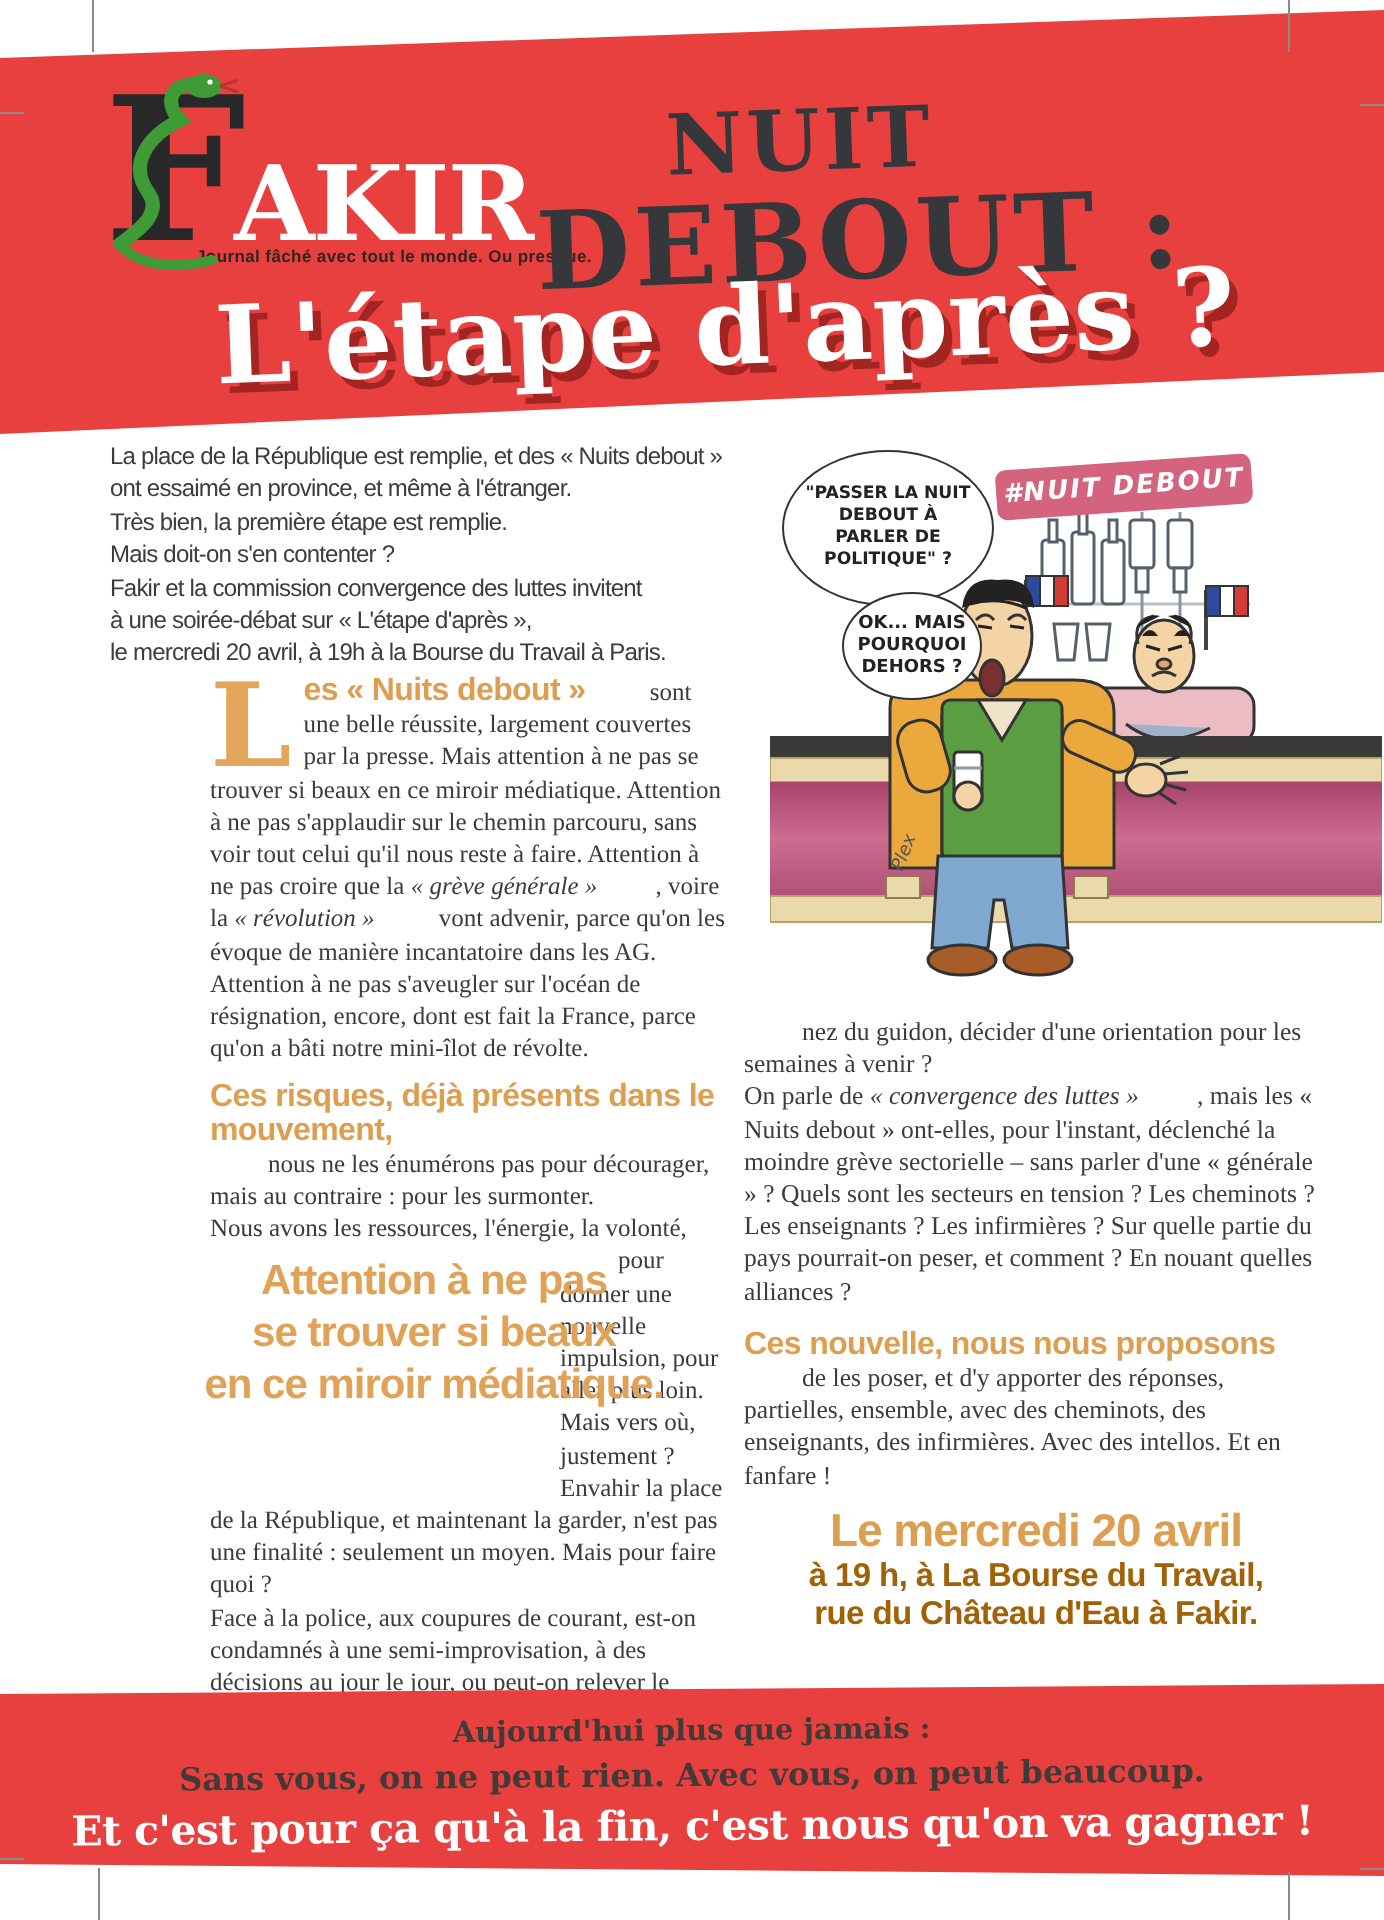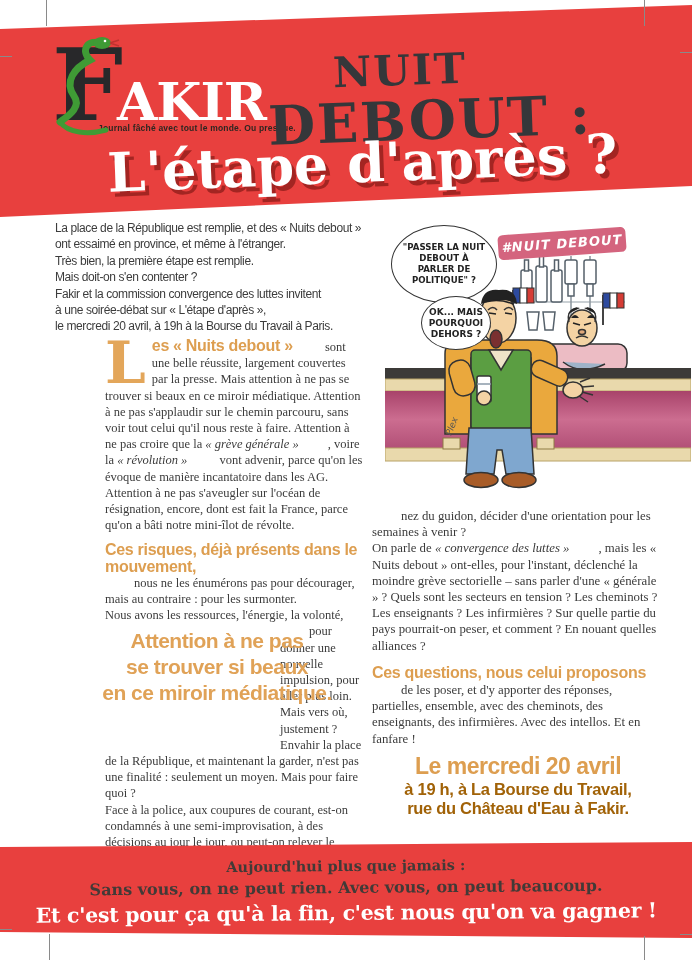--- a/index.html
+++ b/index.html
@@ -230,21 +230,21 @@
   <div id="pullquote" class="abs">Attention à ne pas
 se trouver si beaux
 en ce miroir médiatique.</div>
 
   <div id="right-column" class="abs">
     <div>
       <span class="body-text">nez du guidon, décider d'une orientation pour les semaines à venir ?
 On parle de </span><span class="it">« convergence des luttes »</span><span class="body-text">, mais les « Nuits debout » ont-elles, pour l'instant, déclenché la moindre grève sectorielle – sans parler d'une « générale » ? Quels sont les secteurs en tension ? Les cheminots ? Les enseignants ? Les infirmières ? Sur quelle partie du pays pourrait-on peser, et comment ? En nouant quelles alliances ?</span>
     </div>
     <div id="p4">
-      <span class="lead">Ces questions, nous celui proposons</span><span class="body-text"> de les poser, et d'y apporter des réponses, partielles, ensemble, avec des cheminots, des enseignants, des infirmières. Avec des intellos. Et en fanfare !</span>
+      <span class="lead">Ces nouvelle, nous nous proposons</span><span class="body-text"> de les poser, et d'y apporter des réponses, partielles, ensemble, avec des cheminots, des enseignants, des infirmières. Avec des intellos. Et en fanfare !</span>
     </div>
     <div id="event-block">
       <div id="event-date">Le mercredi 20 avril</div>
       <div class="event-line">à 19 h, à La Bourse du Travail,</div>
       <div class="event-line">rue du Château d'Eau à Fakir.</div>
     </div>
   </div>
 
   <div id="footer-banner" class="abs"></div>
   <div id="footer-text" class="abs">

